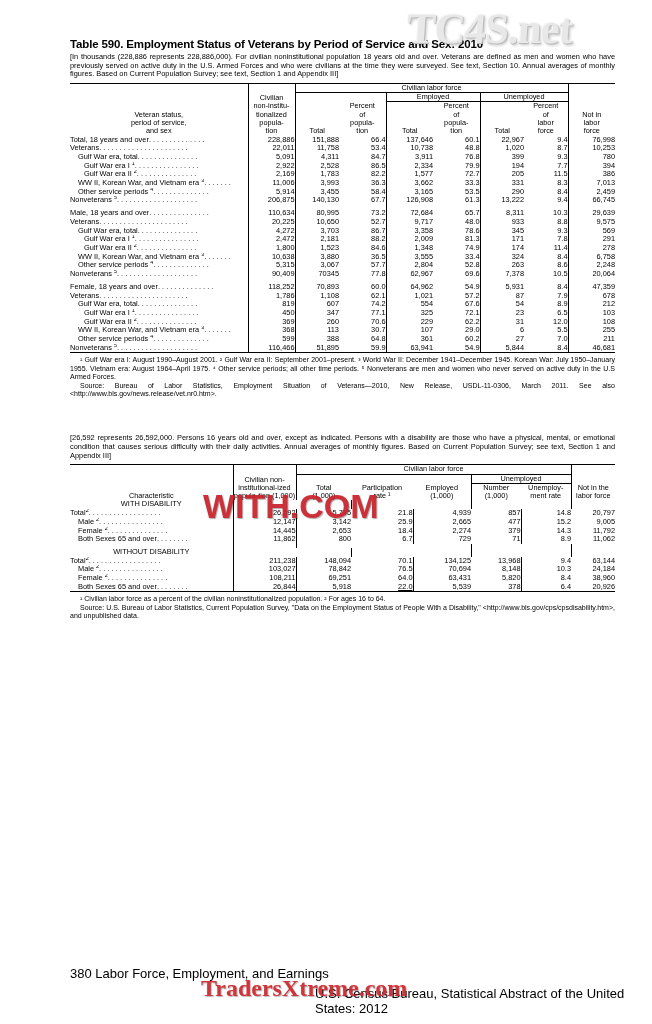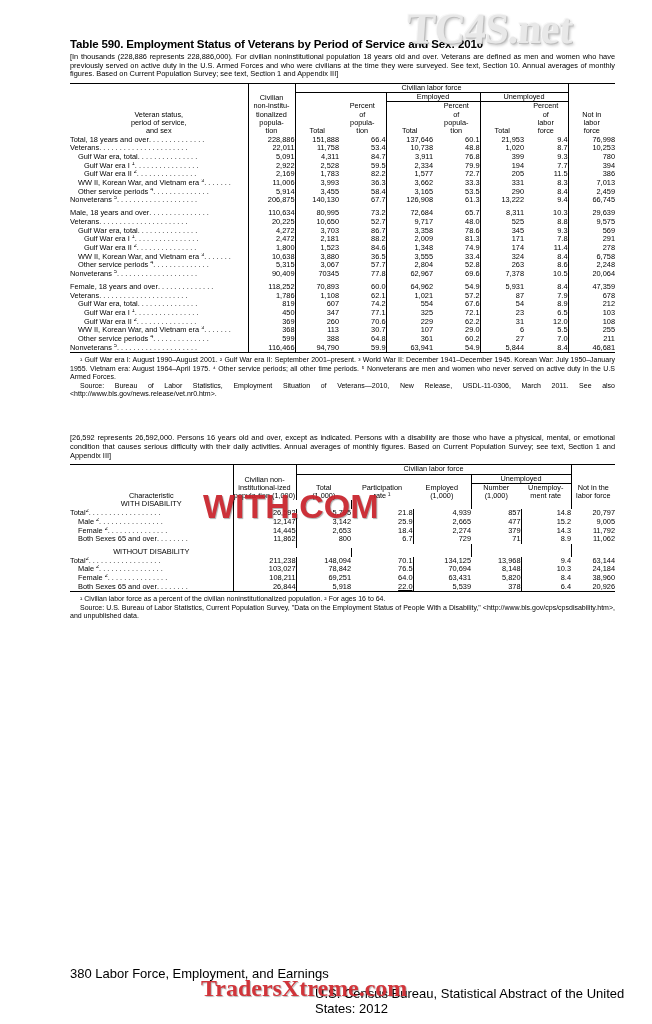--- a/index.html
+++ b/index.html
@@ -237,21 +237,21 @@
           </tr>
       </thead>
       <tbody id="t590-body">
           <tr>
             <td class="lbl bold vr" style="overflow: hidden;"><span>Total, 18 years and over<span class="dots"> . . . . . . . . . . . . . . </span></span></td>
             <td class="num bold vr">228,886</td>
             <td class="num bold">151,888</td>
             <td class="num bold vr">66.4</td>
             <td class="num bold">137,646</td>
             <td class="num bold vr">60.1</td>
-            <td class="num bold">21,953</td>
+            <td class="num bold">22,967</td>
             <td class="num bold vr">9.4</td>
             <td class="num bold">76,998</td>
           </tr>
           <tr>
             <td class="lbl vr" style="overflow: hidden;"><span>Veterans<span class="dots"> . . . . . . . . . . . . . . . . . . . . . . </span></span></td>
             <td class="num vr">22,011</td>
             <td class="num">11,758</td>
             <td class="num vr">53.4</td>
             <td class="num">10,738</td>
             <td class="num vr">48.8</td>
@@ -267,21 +267,21 @@
             <td class="num">3,911</td>
             <td class="num vr">76.8</td>
             <td class="num">399</td>
             <td class="num vr">9.3</td>
             <td class="num">780</td>
           </tr>
           <tr>
             <td class="lbl indent2 vr" style="overflow: hidden;"><span>Gulf War era I <sup>1</sup><span class="dots"> . . . . . . . . . . . . . . . . </span></span></td>
             <td class="num vr">2,922</td>
             <td class="num">2,528</td>
-            <td class="num vr">59.5</td>
+            <td class="num vr">86.5</td>
             <td class="num">2,334</td>
             <td class="num vr">79.9</td>
             <td class="num">194</td>
             <td class="num vr">7.7</td>
             <td class="num">394</td>
           </tr>
           <tr>
             <td class="lbl indent2 vr" style="overflow: hidden;"><span>Gulf War era II <sup>2</sup><span class="dots"> . . . . . . . . . . . . . . . </span></span></td>
             <td class="num vr">2,169</td>
             <td class="num">1,783</td>
@@ -347,21 +347,21 @@
             <td class="num bold vr">10.3</td>
             <td class="num bold">29,639</td>
           </tr>
           <tr>
             <td class="lbl vr" style="overflow: hidden;"><span>Veterans<span class="dots"> . . . . . . . . . . . . . . . . . . . . . . </span></span></td>
             <td class="num vr">20,225</td>
             <td class="num">10,650</td>
             <td class="num vr">52.7</td>
             <td class="num">9,717</td>
             <td class="num vr">48.0</td>
-            <td class="num">525</td>
+            <td class="num">933</td>
             <td class="num vr">8.8</td>
             <td class="num">9,575</td>
           </tr>
           <tr>
             <td class="lbl indent vr" style="overflow: hidden;"><span>Gulf War era, total<span class="dots"> . . . . . . . . . . . . . . . </span></span></td>
             <td class="num vr">4,272</td>
             <td class="num">3,703</td>
             <td class="num vr">86.7</td>
             <td class="num">3,358</td>
             <td class="num vr">78.6</td>
@@ -508,21 +508,21 @@
             <td class="num vr">64.8</td>
             <td class="num">361</td>
             <td class="num vr">60.2</td>
             <td class="num">27</td>
             <td class="num vr">7.0</td>
             <td class="num">211</td>
           </tr>
           <tr>
             <td class="lbl vr" style="overflow: hidden; border-bottom: 1px solid rgb(0, 0, 0);"><span>Nonveterans <sup>5</sup><span class="dots"> . . . . . . . . . . . . . . . . . . . . </span></span></td>
             <td class="num vr" style="border-bottom: 1px solid rgb(0, 0, 0);">116,466</td>
-            <td class="num" style="border-bottom: 1px solid rgb(0, 0, 0);">94,790</td>
+            <td class="num" style="border-bottom: 1px solid rgb(0, 0, 0);">51,895</td>
             <td class="num vr" style="border-bottom: 1px solid rgb(0, 0, 0);">59.9</td>
             <td class="num" style="border-bottom: 1px solid rgb(0, 0, 0);">63,941</td>
             <td class="num vr" style="border-bottom: 1px solid rgb(0, 0, 0);">54.9</td>
             <td class="num" style="border-bottom: 1px solid rgb(0, 0, 0);">5,844</td>
             <td class="num vr" style="border-bottom: 1px solid rgb(0, 0, 0);">8.4</td>
             <td class="num" style="border-bottom: 1px solid rgb(0, 0, 0);">46,681</td>
           </tr>
         </tbody>
     </table>
 

